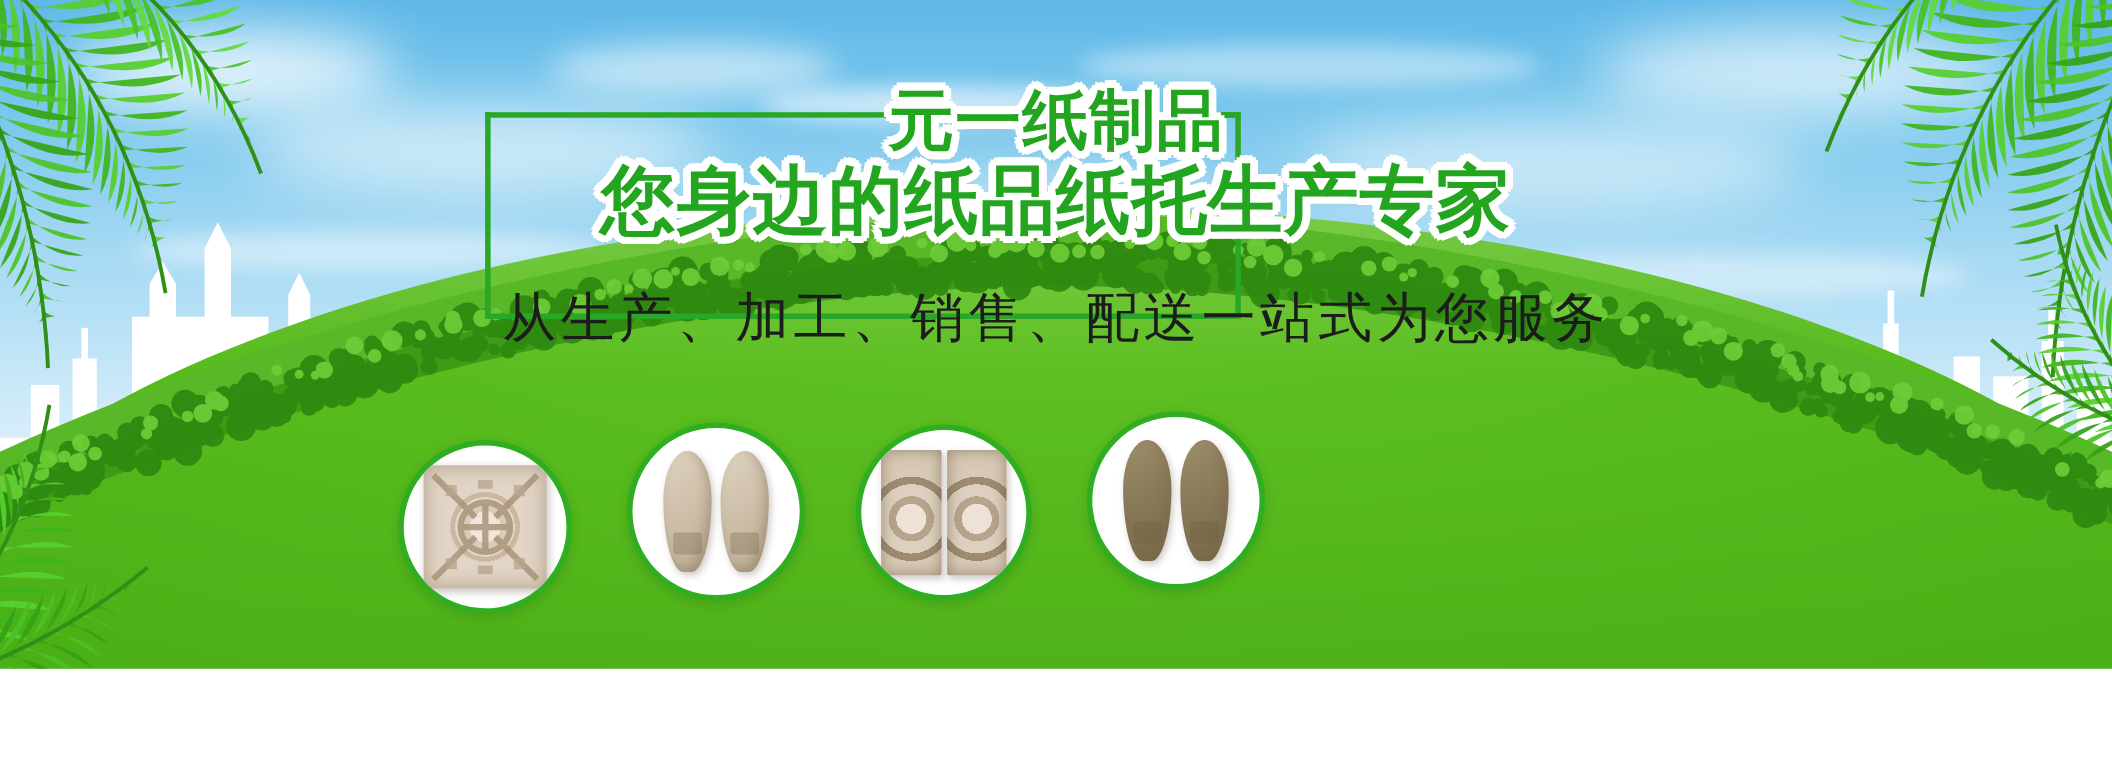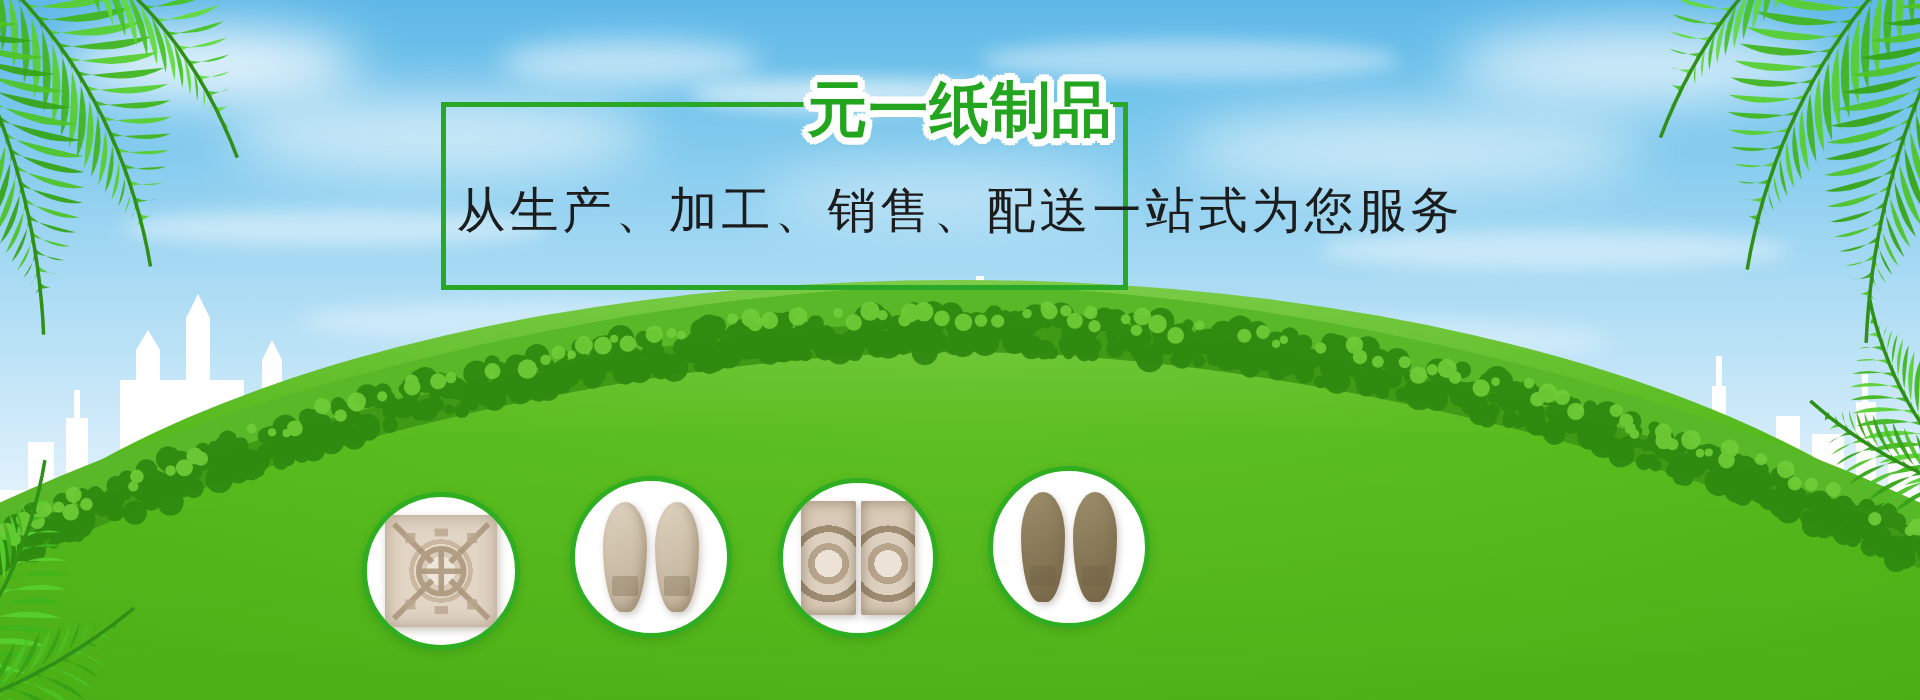--- a/index.html
+++ b/index.html
@@ -1,21 +1,21 @@
 <!DOCTYPE html>
 <html><head>
 <meta charset="utf-8">
 <style>
   html,body{margin:0;padding:0;}
   body{
     width:1920px;height:700px;overflow:hidden;
     font-family:"Liberation Sans","DejaVu Sans",sans-serif;
   }
   #banner{
-    position:relative;width:1920px;height:700px;overflow:hidden;
+    position:relative;width:1920px;height:608px;overflow:hidden;
     background:linear-gradient(180deg,#5fb8e8 0%,#78c6ec 16%,#9ed6f2 34%,#bfe4f7 52%,#d9eefb 66%,#eaf6fd 76%,#f4fafd 84%);
   }
 
   
   .cloud{position:absolute;background:#ffffff;border-radius:50%;filter:blur(14px);}
   .cloudsoft{position:absolute;border-radius:50%;filter:blur(26px);background:rgba(255,255,255,.85);}
   .wisp{position:absolute;border-radius:50%;filter:blur(9px);background:rgba(255,255,255,.6);}
 
   
   #city{position:absolute;left:0;bottom:150px;width:1920px;height:360px;}
@@ -1803,20 +1803,21 @@
       </g>
   </svg>
 
   <div id="textblock">
     <div id="bracket"></div>
     <div id="bracket-top-right"></div>
     <div id="bracket-right"></div>
 
     <div class="headline" id="line1">元一纸制品</div>
 
+    <div class="headline" id="line2">您身边的纸品纸托生产专家</div>
 
     <div id="subtitle">从生产、加工、销售、配送一站式为您服务</div>
   </div>
 
   <div id="circles">
 
     <div class="pcircle" style="left:362px;bottom:50px;width:148px;height:148px;">
       <div class="shot">
         <div class="pulp-tray">
           <svg class="tray-x" viewBox="0 0 100 100" preserveAspectRatio="none">

